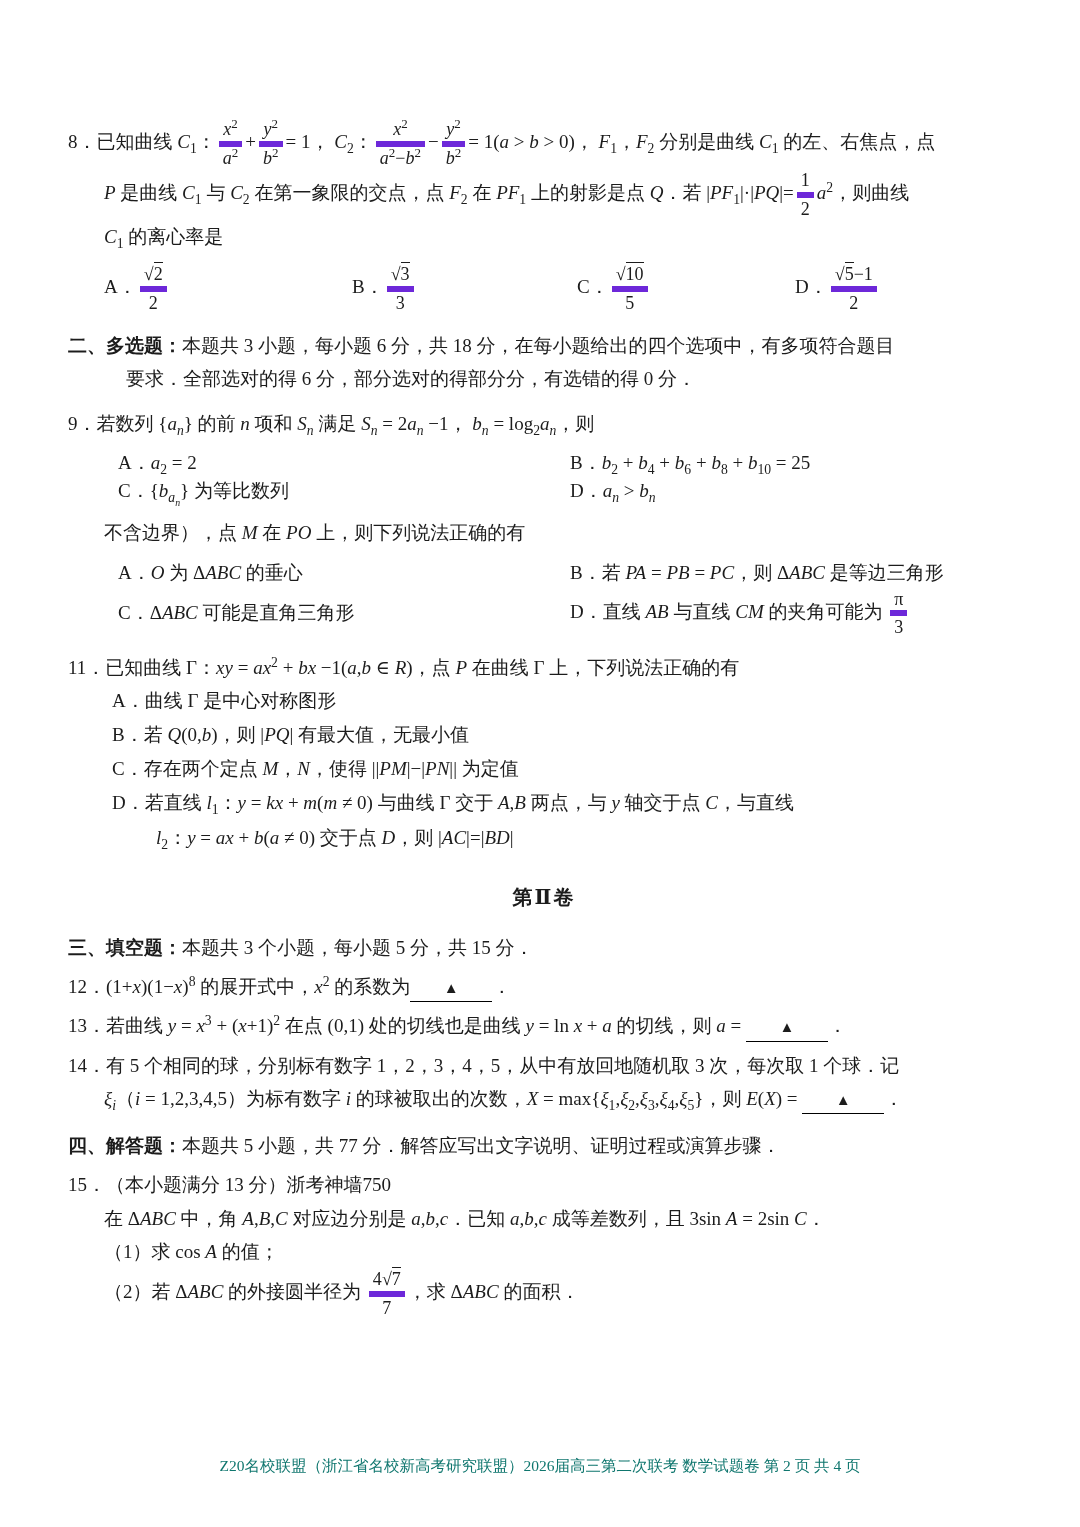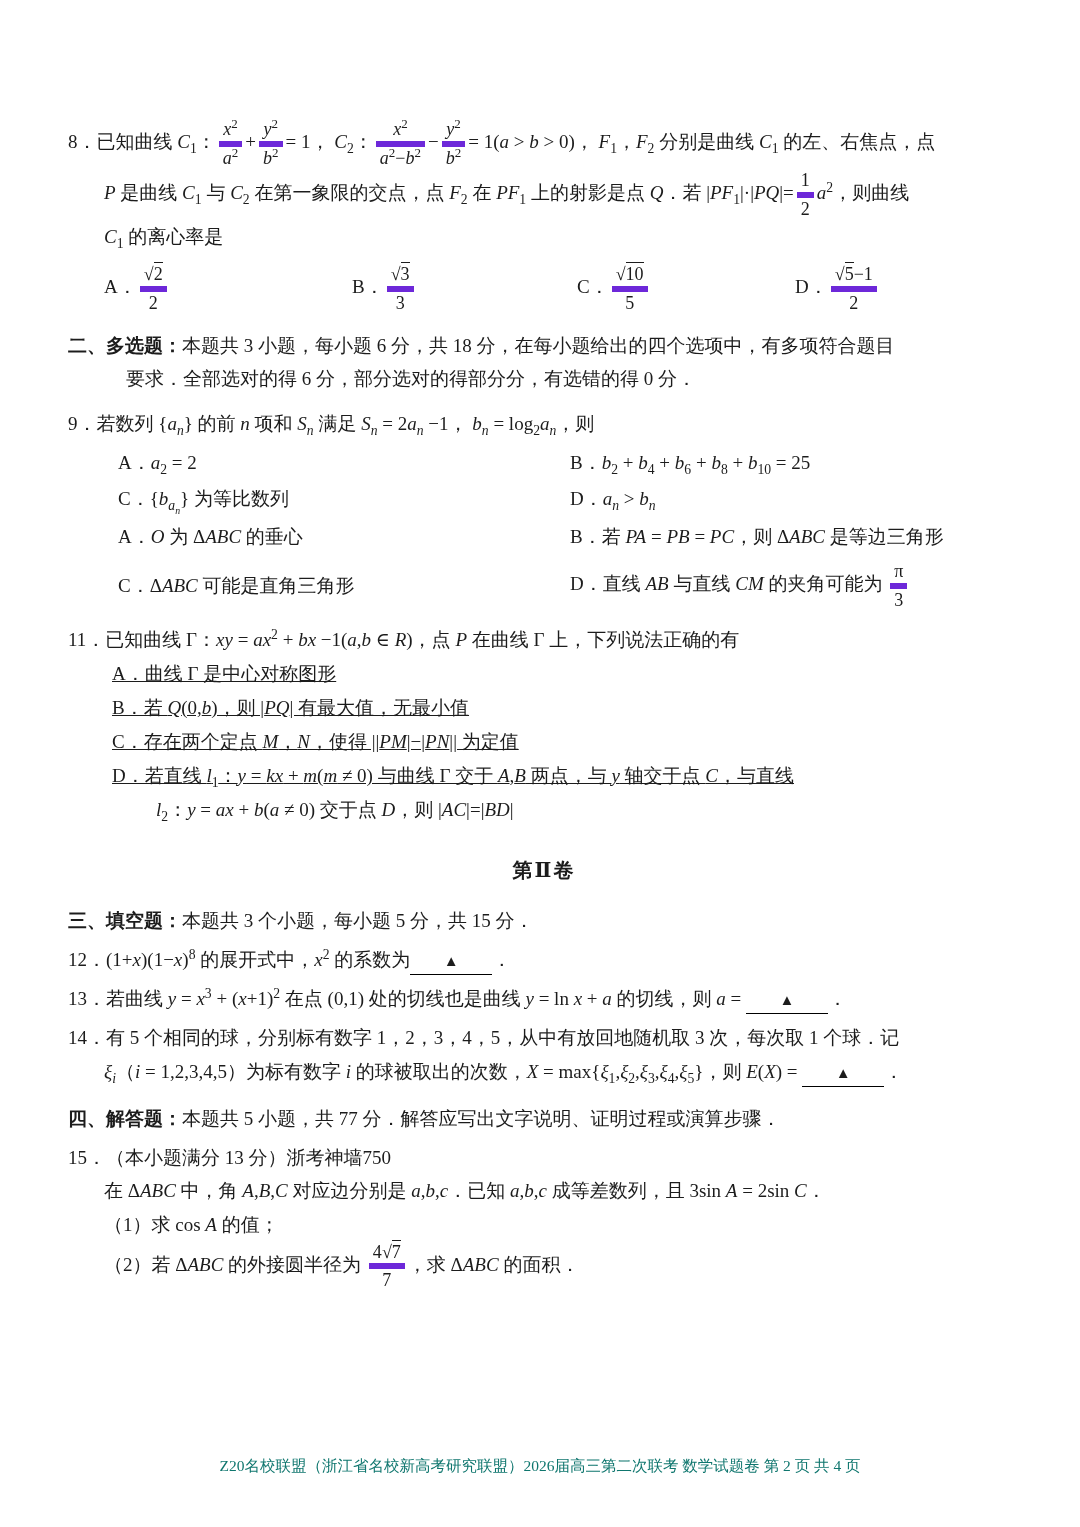--- a/index.html
+++ b/index.html
@@ -23,22 +23,22 @@
   .frac { display:inline-flex; flex-direction:column; vertical-align:middle; text-align:center; margin:0 3px; line-height:1.25; font-size:0.95em; }
   .frac .num { border-bottom:6px solid #6d28d9; padding:0 4px; }
   .frac .den { padding:0 4px; }
   
   .sqrt { white-space:nowrap; }
   .sqrt .rad { border-top:1px solid #1c1c1c; padding-top:1px; }
   
   .blank { display:inline-block; min-width:62px; border-bottom:1.5px solid #000; text-align:center; padding:0 10px; font-size:15px; vertical-align:baseline; }
   
   .opts4 { display:grid; grid-template-columns:248px 225px 218px 1fr; padding-left:36px; margin:10px 0 2px; align-items:center; }
-  .opts2 { display:grid; grid-template-columns:452px 1fr; padding-left:50px; row-gap:10px; margin:10px 0 2px; align-items:center; }
-  .opt-line { padding-left:44px; line-height:1.8;text-decoration:underline; }
+  .opts2 { display:grid; grid-template-columns:452px 1fr; padding-left:50px; row-gap:2px; margin:10px 0 2px; align-items:center; }
+  .opt-line { padding-left:44px; line-height:1.8; }
   .sec { margin:14px 0 12px; }
   .part-title { text-align:center; font-size:20px; font-weight:bold; margin:30px 0 20px; letter-spacing:2px; }
   .footer { position:absolute; left:0; bottom:50px; width:100%; text-align:center; font-size:15.5px; color:#0f766e; }
 </style>
 </head>
 <body>
 
 <div class="page">
 
   <div class="q">
@@ -89,20 +89,21 @@
     <div class="line">9．若数列 {<i>a<sub>n</sub></i>} 的前 <i>n</i> 项和 <i>S<sub>n</sub></i> 满足 <i>S<sub>n</sub></i> = 2<i>a<sub>n</sub></i> −1，&nbsp;<i>b<sub>n</sub></i> = log<sub>2</sub><i>a<sub>n</sub></i>，则</div>
     <div class="opts2">
       <span>A．<i>a</i><sub>2</sub> = 2</span>
       <span>B．<i>b</i><sub>2</sub> + <i>b</i><sub>4</sub> + <i>b</i><sub>6</sub> + <i>b</i><sub>8</sub> + <i>b</i><sub>10</sub> = 25</span>
       <span>C．{<i>b</i><sub><i>a</i><sub><i>n</i></sub></sub>} 为等比数列</span>
       <span>D．<i>a<sub>n</sub></i> &gt; <i>b<sub>n</sub></i></span>
     </div>
   </div>
 
   <div class="q">
+    <div class="line indent">不含边界），点 <i>M</i> 在 <i>PO</i> 上，则下列说法正确的有</div>
     <div class="opts2">
       <span>A．<i>O</i> 为 Δ<i>ABC</i> 的垂心</span>
       <span>B．若 <i>PA</i> = <i>PB</i> = <i>PC</i>，则 Δ<i>ABC</i> 是等边三角形</span>
       <span>C．Δ<i>ABC</i> 可能是直角三角形</span>
       <span>D．直线 <i>AB</i> 与直线 <i>CM</i> 的夹角可能为 <span class="frac">
             <span class="num">π</span>
             <span class="den">3</span>
           </span></span>
     </div>
   </div>

